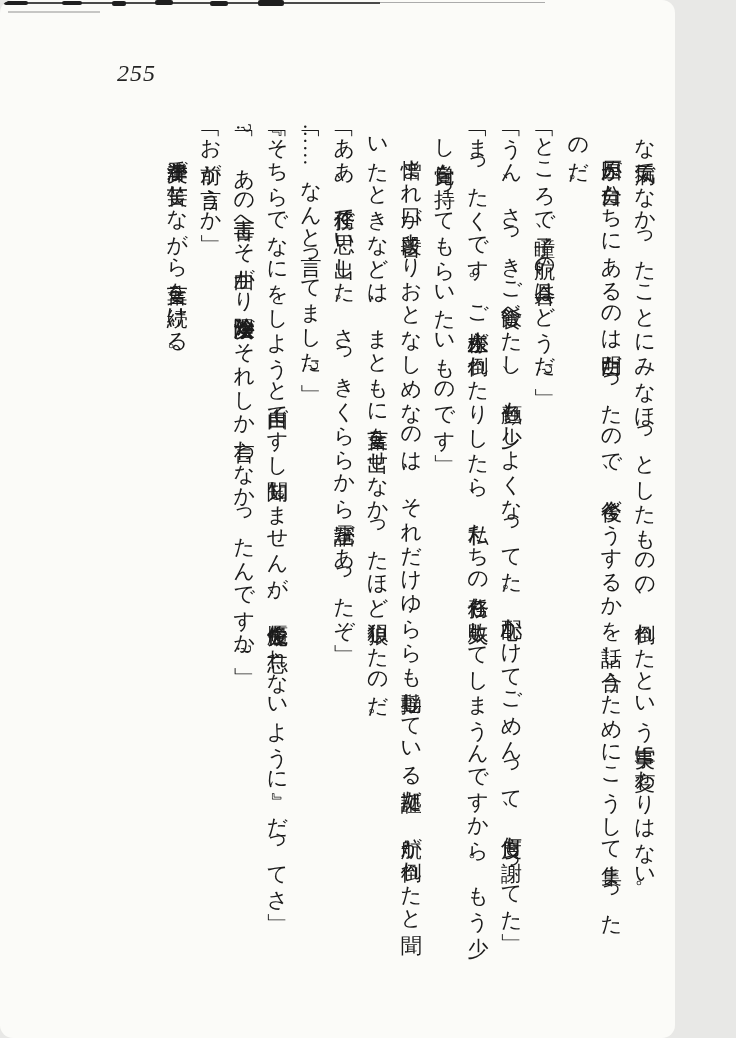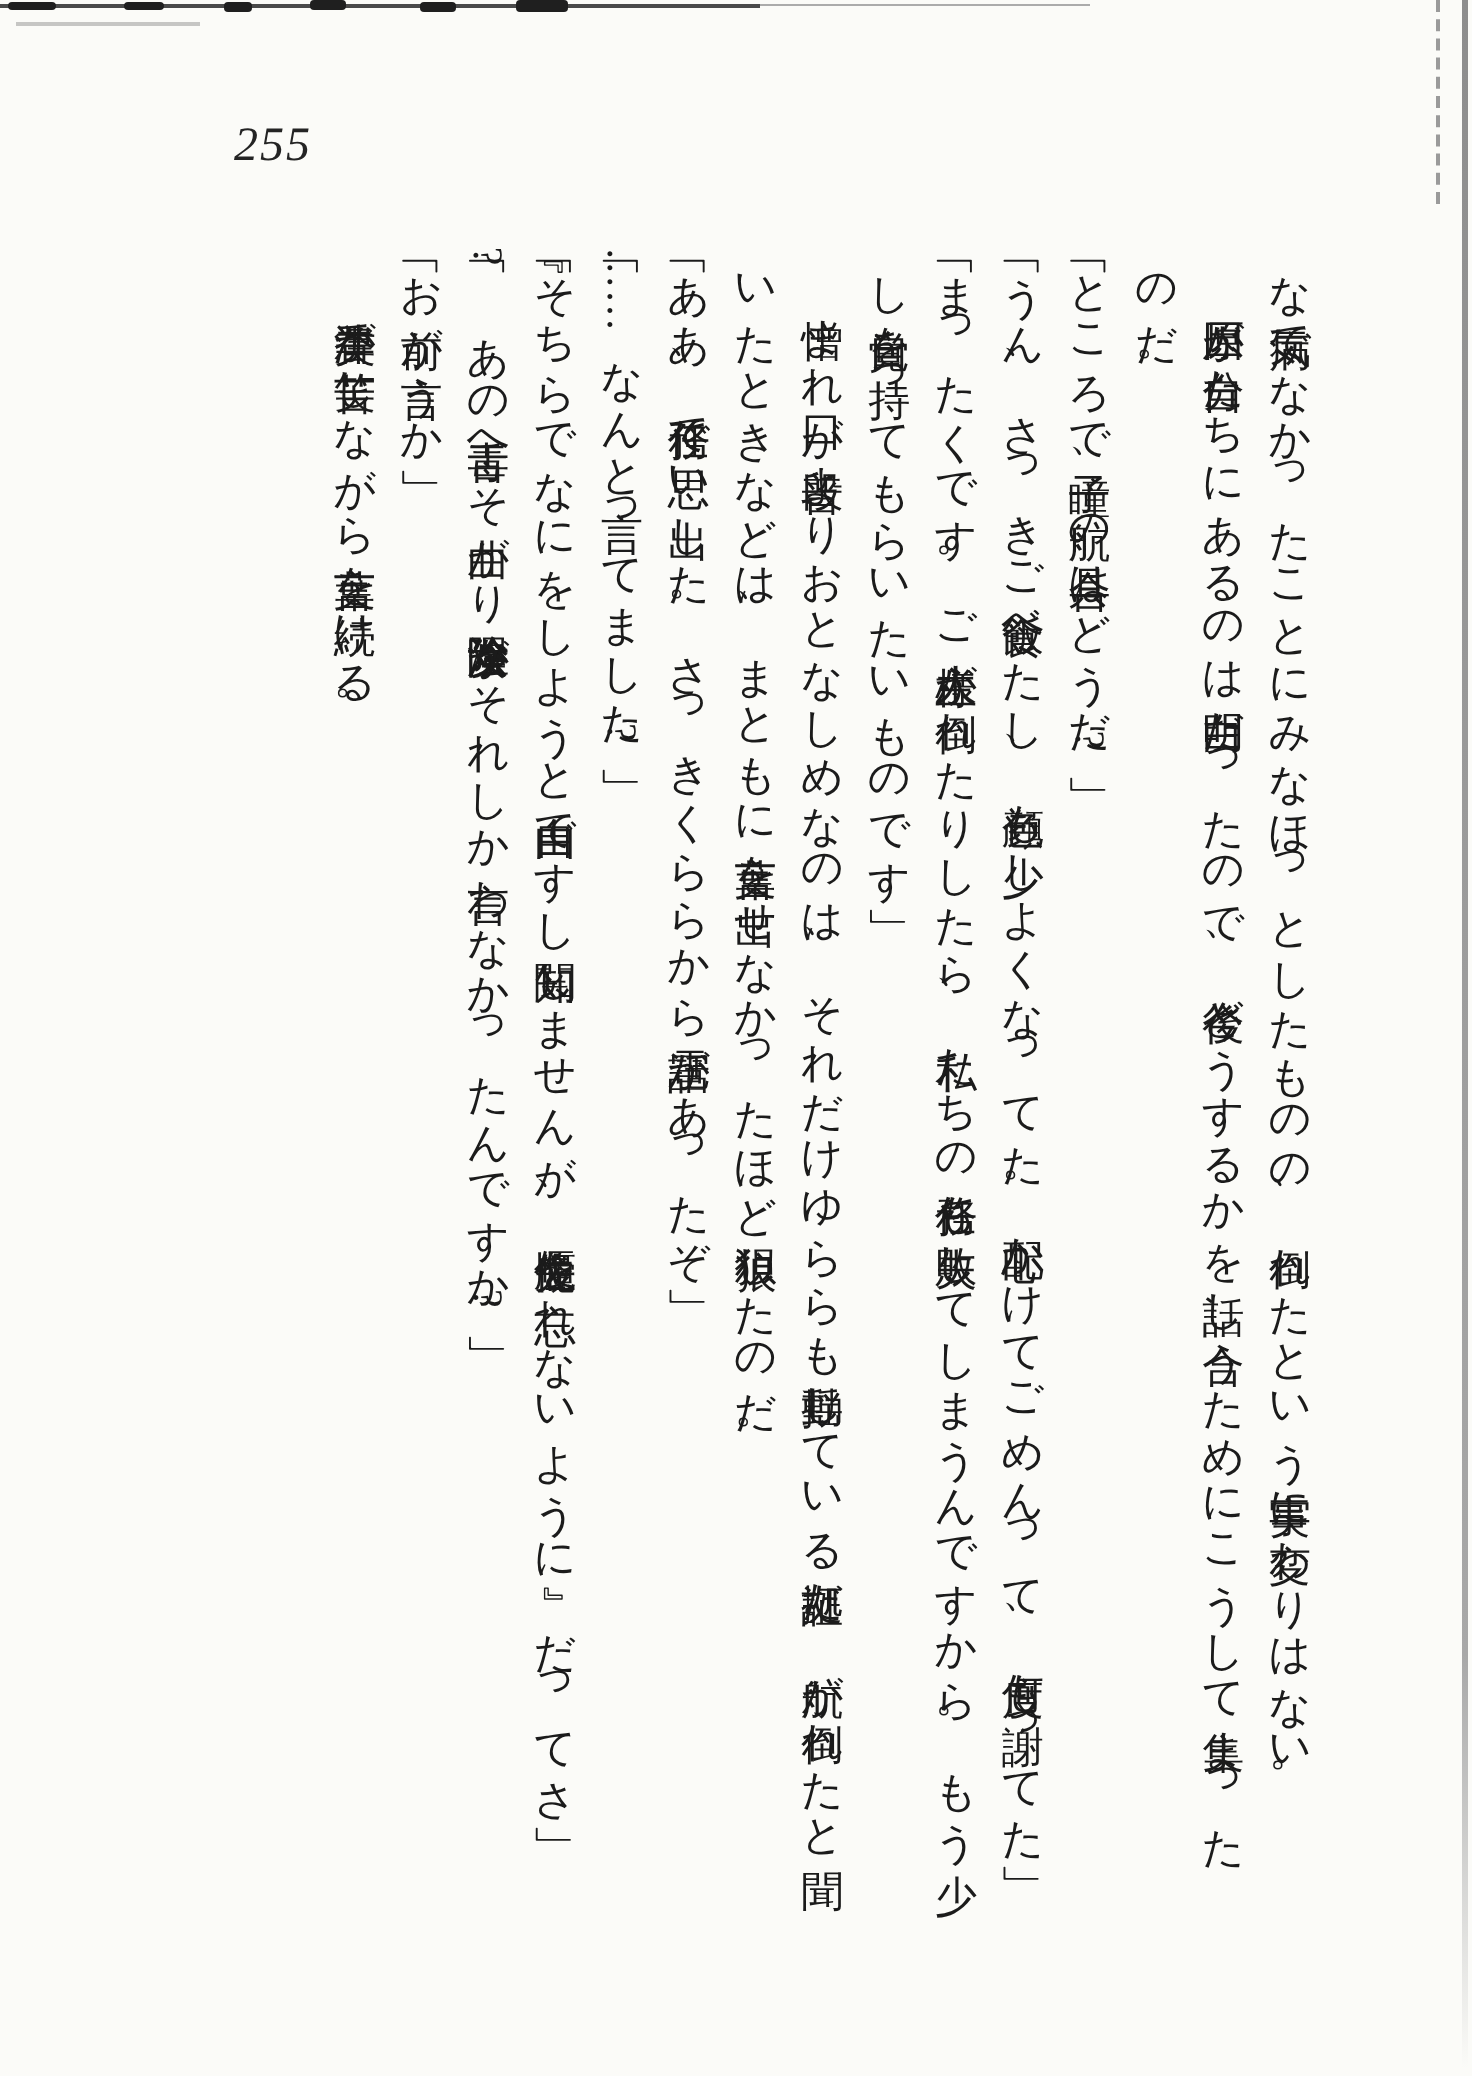--- a/index.html
+++ b/index.html
@@ -2,25 +2,26 @@
 <html><head>
 <meta charset="utf-8">
 <style>
   html, body {
     margin: 0;
     padding: 0;
     background: #e8e8e6;
   }
   .page {
     position: relative;
-    width: 736px;
+    width: 675px;
     height: 1038px;
     background: #fbfbf8;
     overflow: hidden;
     font-family: "Liberation Serif", "DejaVu Serif", serif;
+    border-radius: 13px;
   }
 
   
   .scan-top-line {
     position: absolute;
     left: 0; top: 2px;
     width: 380px; height: 2px;
     background: #4a4a4a;
   }
   .scan-top-tail {

